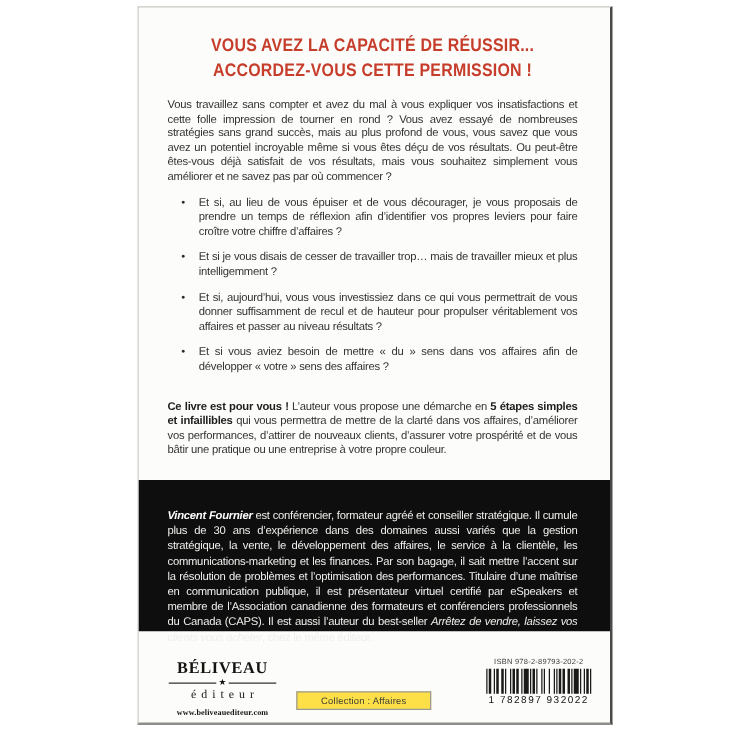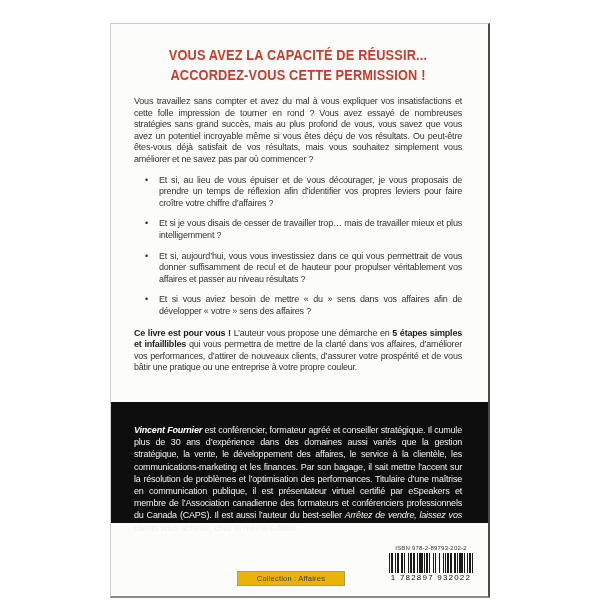--- a/index.html
+++ b/index.html
@@ -1,41 +1,41 @@
 <!DOCTYPE html>
 <html><head>
 <meta charset="utf-8">
 <style>
   html,body{margin:0;padding:0;}
   body{
     width:600px;height:600px;position:relative;background:#ffffff;
     font-family:"Liberation Sans", sans-serif;overflow:hidden;
   }
   .cover{
-    position:absolute;left:110px;top:23px;width:380px;height:575px;
+    position:absolute;left:110px;top:5px;width:380px;height:575px;
     background:#fcfcfa;box-sizing:border-box;
     border-top:1px solid #c8c8c4;border-left:1px solid #cfcfcb;
     border-right:2px solid #4a4a48;border-bottom:2px solid #8d8d89;
   }
   .inner{padding:0 26px 0 23px;}
   .title{
     margin-top:21px;text-align:center;font-weight:bold;color:#c63d2b;
     font-size:14.5px;line-height:20px;letter-spacing:0.2px;
     transform:scaleX(0.88);transform-origin:50% 0;white-space:nowrap;
   }
   .body-text,.bullet-text{
     font-size:9px;line-height:11.6px;letter-spacing:-0.2px;
     color:#333330;text-align:justify;
   }
   .p1{margin-top:11px;}
   .bullets{margin-top:2px;}
   .bullet-item{display:flex;margin-top:9px;padding-left:11px;}
   .bullet-dot{width:14px;flex:0 0 14px;font-size:9px;line-height:11.6px;color:#2b2b28;}
   .bullet-text{flex:1;}
-  .closing{margin-top:10px;}
+  .closing{margin-top:20px;}
   b{font-weight:bold;color:#1e1e1c;}
   .band{
     position:absolute;left:0;right:0;top:378px;height:121px;
     background:#0e0e0e;box-sizing:border-box;padding:13px 26px 0 23px;
   }
   .band .body-text{color:#efefec;line-height:12.2px;}
   .band b{color:#ffffff;font-style:italic;}
   .band i{font-style:italic;}
   .publisher{position:absolute;left:24px;top:520px;width:86px;text-align:center;color:#15130f;}
   .pub-name{font-family:"Liberation Serif", serif;font-weight:bold;font-size:13px;letter-spacing:0.6px;}
@@ -43,21 +43,21 @@
   .star-row .rule{flex:1;height:1px;background:#35322c;}
   .star-row .star{font-size:7px;line-height:7px;color:#15130f;}
   .pub-sub{font-family:"Liberation Serif", serif;font-size:9.5px;letter-spacing:4px;text-indent:4px;margin-top:1px;}
   .pub-url{font-family:"Liberation Serif", serif;font-weight:bold;font-size:6.5px;margin-top:6px;letter-spacing:0.1px;}
   .site{
     position:absolute;left:112px;top:527px;width:136px;text-align:center;
     color:#cd3a26;font-weight:bold;font-size:12px;letter-spacing:-0.2px;
   }
   .collection-wrap{position:absolute;left:112px;top:547px;width:136px;display:flex;justify-content:center;}
   .collection{
-    border:1px solid #9a9a96;background:#eab308;color:#3c3c38;
+    border:1px solid #9a9a96;background:#fde047;color:#3c3c38;
     font-size:7.5px;letter-spacing:0.2px;padding:2px 19px;white-space:nowrap;
   }
   .barcode{position:absolute;right:8px;top:521px;width:98px;text-align:center;}
   .isbn-label{font-size:6px;color:#3a3a36;letter-spacing:0.2px;white-space:nowrap;}
   .bars{height:20px;margin-top:2px;display:flex;justify-content:center;align-items:stretch;}
   .bars i{display:block;height:100%;}
   .isbn-digits{font-size:8px;letter-spacing:1.2px;color:#111;margin-top:0px;white-space:nowrap;}
 </style>
 </head>
 <body>
@@ -91,20 +91,30 @@
         </div>
       </div>
 
     <p class="body-text closing"><b>Ce livre est pour vous !</b><span> L’auteur vous propose une démarche en </span><b>5 étapes simples et infaillibles</b><span> qui vous permettra de mettre de la clarté dans vos affaires, d’améliorer vos performances, d’attirer de nouveaux clients, d’assurer votre prospérité et de vous bâtir une pratique ou une entreprise à votre propre couleur.</span></p>
   </div>
 
   <div class="band">
     <p class="body-text"><b>Vincent Fournier</b><span> est conférencier, formateur agréé et conseiller stratégique. Il cumule plus de 30 ans d’expérience dans des domaines aussi variés que la gestion stratégique, la vente, le développement des affaires, le service à la clientèle, les communications-marketing et les finances. Par son bagage, il sait mettre l’accent sur la résolution de problèmes et l’optimisation des performances. Titulaire d’une maîtrise en communication publique, il est présentateur virtuel certifié par eSpeakers et membre de l’Association canadienne des formateurs et conférenciers professionnels du Canada (CAPS). Il est aussi l’auteur du best-seller </span><i>Arrêtez de vendre, laissez vos clients vous acheter</i><span>, chez le même éditeur.</span></p>
   </div>
 
+  <div class="publisher">
+    <div class="pub-name">BÉLIVEAU</div>
+    <div class="star-row">
+      <span class="rule"></span>
+      <span class="star">★</span>
+      <span class="rule"></span>
+    </div>
+    <div class="pub-sub">éditeur</div>
+    <div class="pub-url">www.beliveauediteur.com</div>
+  </div>
 
 
   <div class="collection-wrap">
     <span class="collection">Collection : Affaires</span>
   </div>
 
   <div class="barcode">
     <div class="isbn-label">ISBN 978-2-89793-202-2</div>
     <div class="bars">
         <i style="width: 1.12px; background: rgb(26, 26, 24);"></i>

